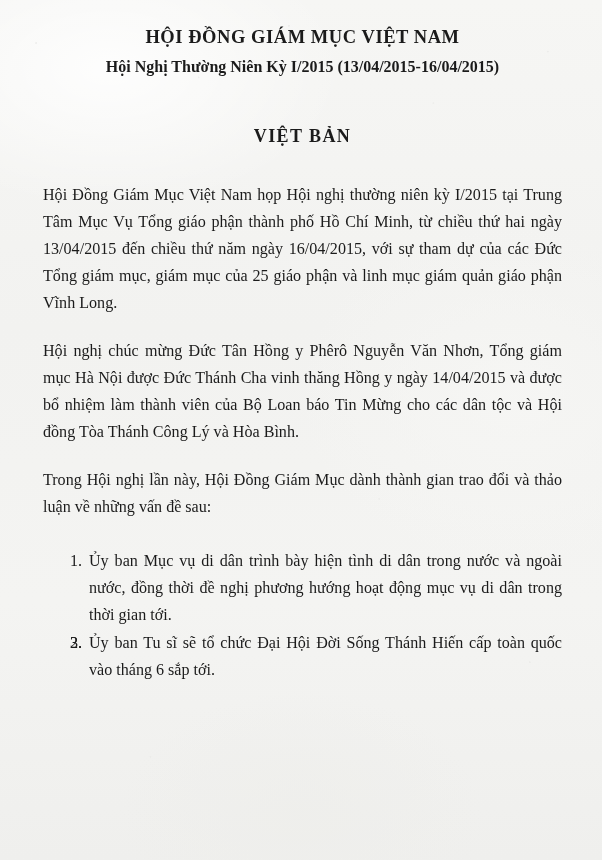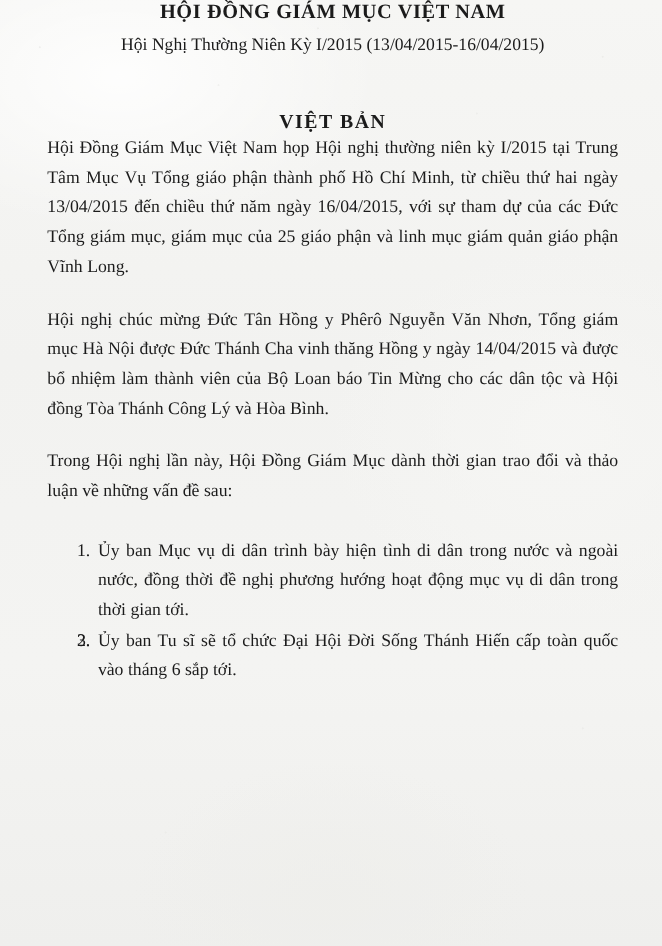--- a/index.html
+++ b/index.html
@@ -51,46 +51,48 @@
 
   .content {
     position: relative;
     z-index: 2;
     padding: 0 40px 0 43px;
   }
 
   
   .masthead {
     text-align: center;
+    padding-top: 26px;
   }
   .org-name {
     font-size: 18.5px;
     font-weight: bold;
     letter-spacing: 0.55px;
     line-height: 1.25;
     margin: 0;
   }
   .session-line {
     font-size: 16px;
-    font-weight: normal;
+    font-weight: bold;
     line-height: 1.3;
     margin: 8px 0 0 0;
   }
 
   
   .doc-title {
     text-align: center;
     font-size: 18px;
     font-weight: bold;
     letter-spacing: 1.4px;
     margin: 48px 0 0 0;
   }
 
   
   .body-copy {
+    margin-top: 34px;
   }
   .para {
     font-size: 16.1px;
     line-height: 27px;
     text-align: justify;
     text-justify: inter-word;
     margin: 0 0 21px 0;
     -webkit-hyphens: none;
     hyphens: none;
   }
@@ -130,21 +132,21 @@
     <header class="masthead">
       <h1 class="org-name">HỘI ĐỒNG GIÁM MỤC VIỆT NAM</h1>
       <p class="session-line">Hội Nghị Thường Niên Kỳ I/2015 (13/04/2015-16/04/2015)</p>
     </header>
 
     <h2 class="doc-title">VIỆT BẢN</h2>
 
     <section class="body-copy">
       <p class="para">Hội Đồng Giám Mục Việt Nam họp Hội nghị thường niên kỳ I/2015 tại Trung Tâm Mục Vụ Tổng giáo phận thành phố Hồ Chí Minh, từ chiều thứ hai ngày 13/04/2015 đến chiều thứ năm ngày 16/04/2015, với sự tham dự của các Đức Tổng giám mục, giám mục của 25 giáo phận và linh mục giám quản giáo phận Vĩnh Long.</p>
       <p class="para">Hội nghị chúc mừng Đức Tân Hồng y Phêrô Nguyễn Văn Nhơn, Tổng giám mục Hà Nội được Đức Thánh Cha vinh thăng Hồng y ngày 14/04/2015 và được bổ nhiệm làm thành viên của Bộ Loan báo Tin Mừng cho các dân tộc và Hội đồng Tòa Thánh Công Lý và Hòa Bình.</p>
-      <p class="para">Trong Hội nghị lần này, Hội Đồng Giám Mục dành thời gian trao đổi và thảo luận về những vấn đề sau:</p>
+      <p class="para">Trong Hội nghị lần này, Hội Đồng Giám Mục dành thành gian trao đổi và thảo luận về những vấn đề sau:</p>
 
       <ol class="agenda">
         <li class="agenda-item">
           <span class="agenda-num">1.</span>
           <span class="agenda-text">Ủy ban Mục vụ di dân trình bày hiện tình di dân trong nước và ngoài nước, đồng thời đề nghị phương hướng hoạt động mục vụ di dân trong thời gian tới.</span>
         </li>
         <li class="agenda-item">
           <span class="agenda-num">2.</span>
         </li>
         <li class="agenda-item">

